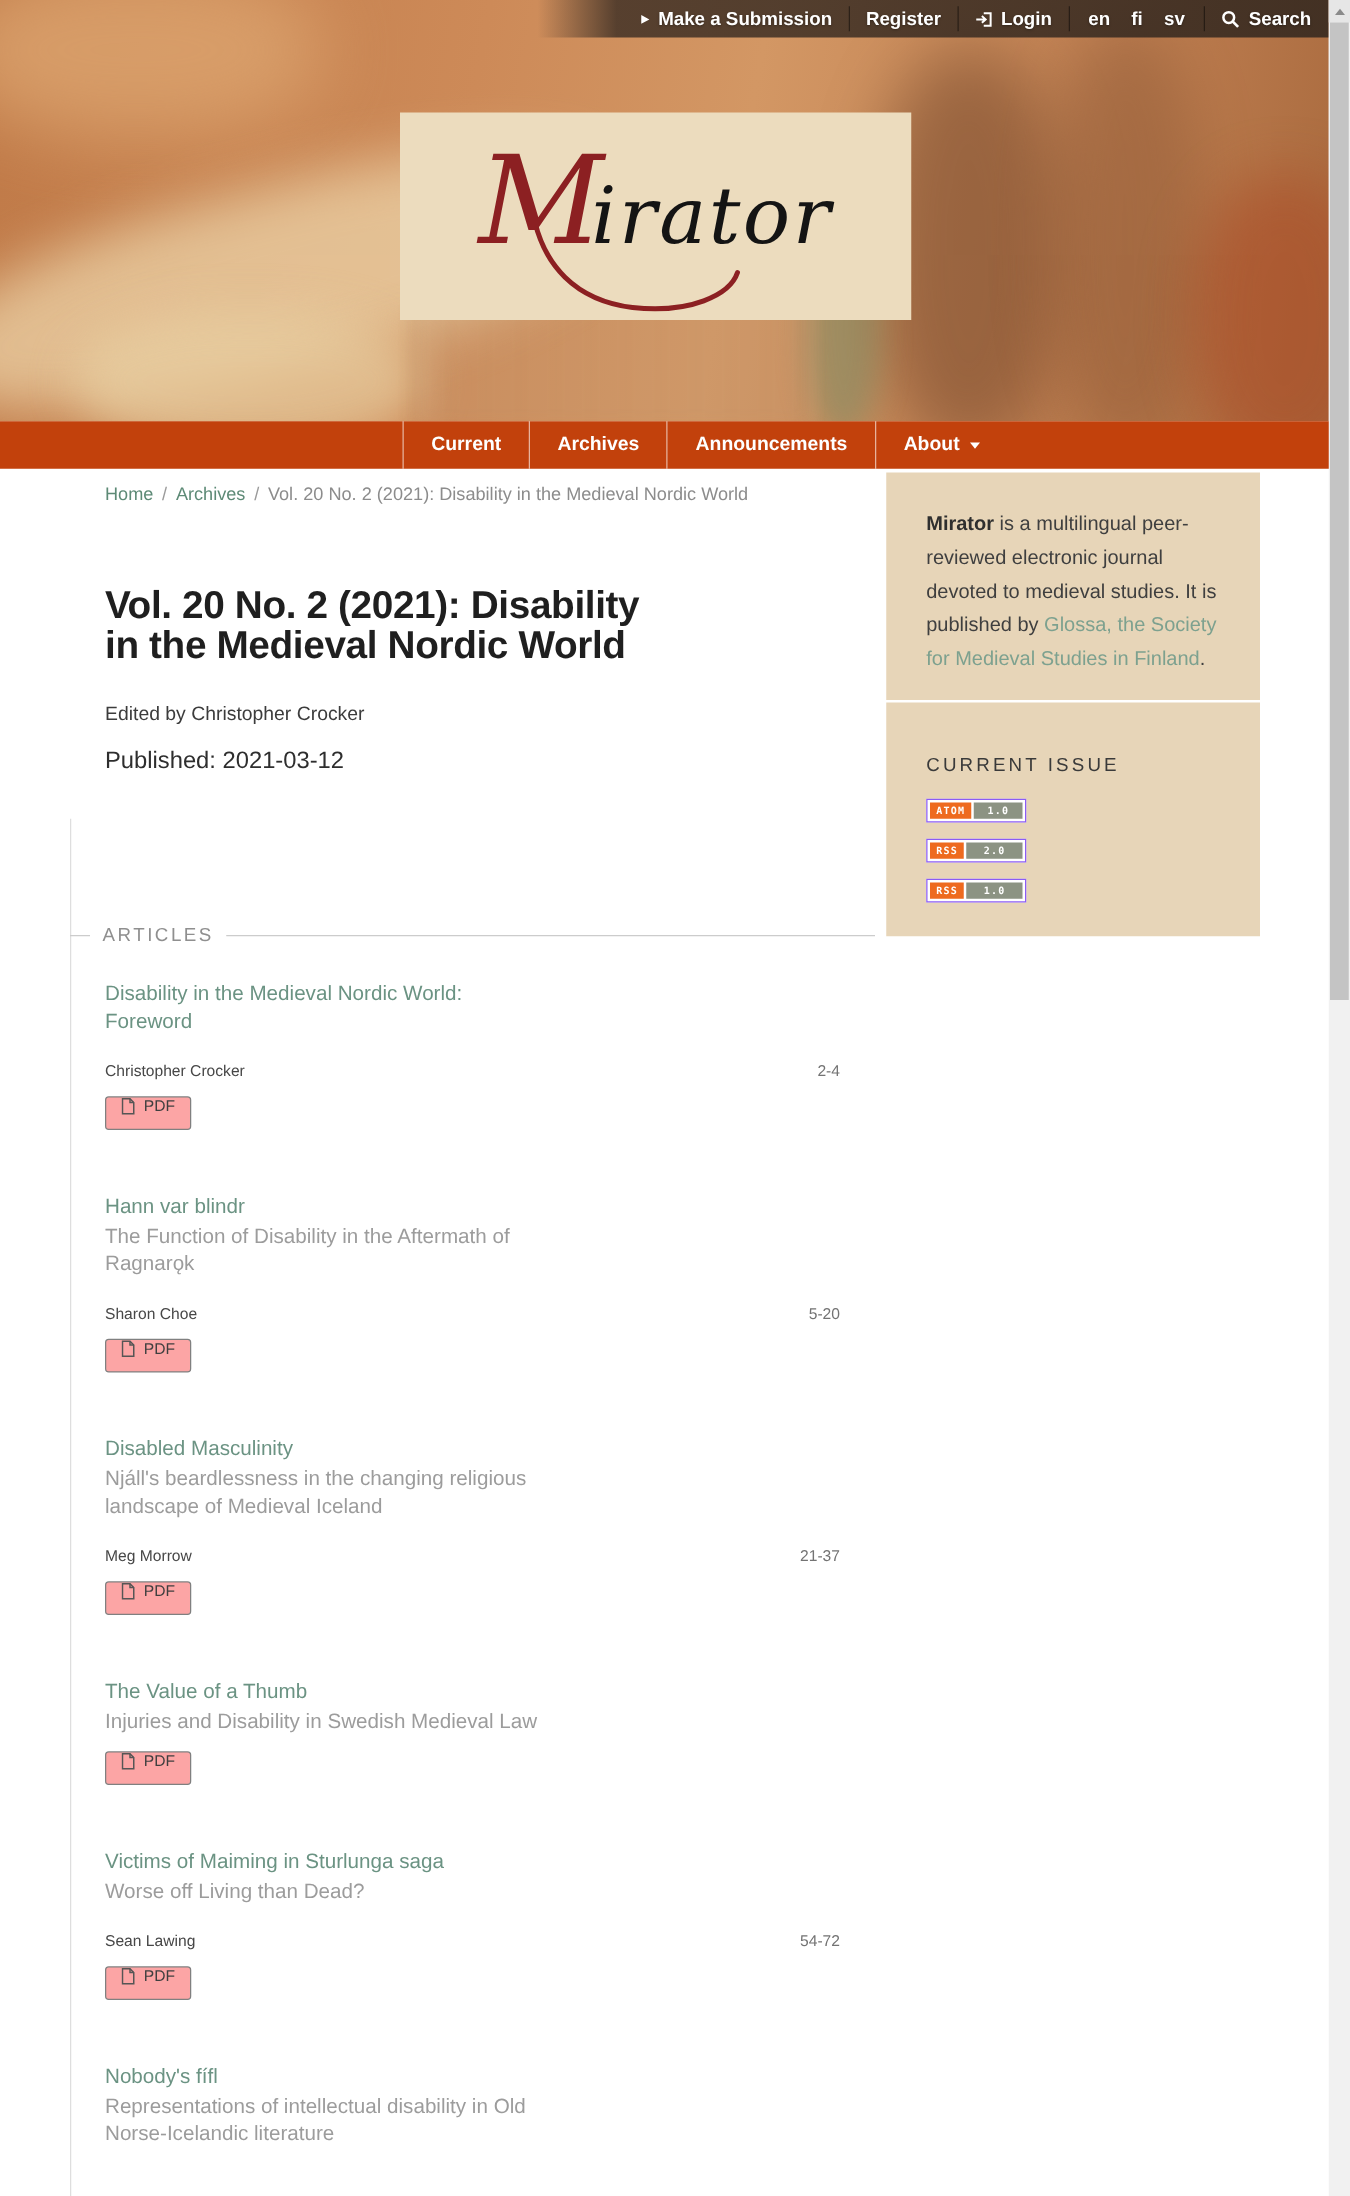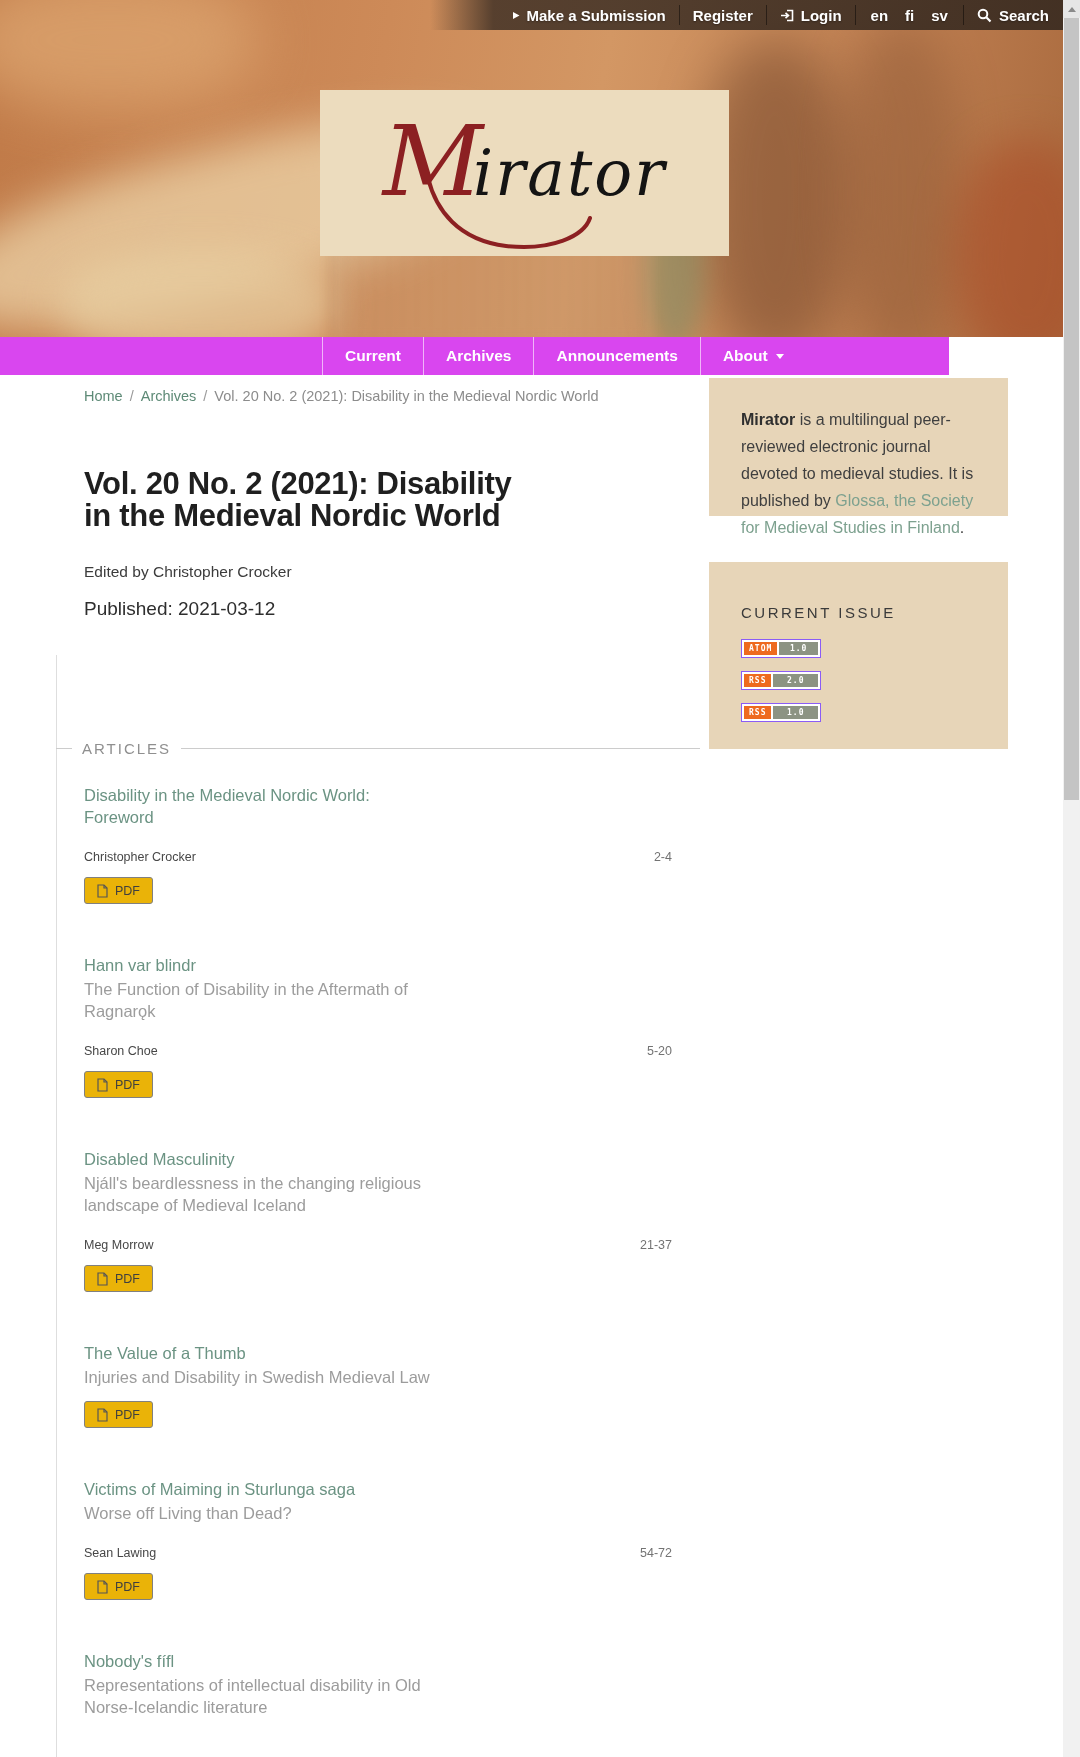--- a/index.html
+++ b/index.html
@@ -32,21 +32,21 @@
   .lang { padding:0 2px; cursor:pointer; }
 
   
   .logo-box { position:absolute; left:320px; top:90px; width:409px; height:166px; background:#ecdcbe; z-index:4; }
   .logo-text { position:relative; text-align:center; padding-top:14px; white-space:nowrap; z-index:2; }
   .logo-m { font-family:"DejaVu Serif", serif; font-style:italic; font-size:98px; color:#8c2022; margin-right:-10px; }
   .logo-rest { font-family:"DejaVu Serif", serif; font-style:italic; font-size:63px; color:#141414; letter-spacing:2px; }
   .logo-swash { position:absolute; left:86px; top:86px; z-index:1; }
 
   
-  .navbar { position:absolute; left:0; top:337px; width:949px; height:38px; background:#d946ef; z-index:5; display:flex; }
+  .navbar { position:absolute; left:0; top:337px; width:1063px; height:38px; background:#c2410c; z-index:5; display:flex; }
   .nav-menu { display:flex; margin-left:322px; }
   .nav-item { line-height:38px; padding:0 22px; color:#fff; font-size:15.5px; font-weight:bold;
               border-left:1px solid rgba(255,255,255,.6); cursor:pointer; display:flex; align-items:center; gap:8px; }
   .caret { width:0; height:0; border-left:4px solid transparent; border-right:4px solid transparent; border-top:5px solid #fff; }
 
   
   .vline { position:absolute; left:56px; top:655px; width:1px; height:1102px; background:#dedede; }
   .main { position:absolute; left:56px; top:375px; width:644px; padding:13px 28px 0 28px; }
 
   .breadcrumb { font-size:14.5px; color:#8c8c8c; }
@@ -64,26 +64,26 @@
   .section-head .line { flex:1; height:1px; background:#cccccc; }
 
   .articles { margin-top:28px; }
   .article { margin-bottom:50px; }
   .a-title { font-size:16.5px; line-height:22px; font-weight:normal; color:#6b9383; white-space:pre-line; cursor:pointer; }
   .a-subtitle { font-size:16.5px; line-height:22px; color:#9c9c9c; margin-top:2px; white-space:pre-line; }
   .a-subtitle:empty { display:none; }
   .a-meta { margin-top:22px; display:flex; justify-content:space-between; align-items:baseline; }
   .a-authors { font-size:12.5px; color:#474747; }
   .a-pages { font-size:12.5px; color:#737373; }
-  .pdf-btn { margin-top:13px; display:inline-flex; align-items:center; gap:7px; height:27px; padding:0 12px;
-             border:1px solid #808080; border-radius:3px; background:#eab308; color:#3f3f3f; font-size:12.5px;
+  .pdf-btn { margin-top:13px; display:inline-flex; gap:7px; height:27px; padding:0 12px;
+             border:1px solid #808080; border-radius:3px; background:#fca5a5; color:#3f3f3f; font-size:12.5px;
              font-family:"Liberation Sans", sans-serif; cursor:pointer; }
 
   
-  .side-block1 { position:absolute; left:709px; top:378px; width:299px; height:138px; background:#e7d5b8; padding:28px 32px; }
+  .side-block1 { position:absolute; left:709px; top:378px; width:299px; height:182px; background:#e7d5b8; padding:28px 32px; }
   .side-about { font-size:16px; line-height:27px; color:#3f3f3f; }
   .side-about .bold { font-weight:bold; color:#2f2f2f; }
   .side-about a { color:#7da18f; text-decoration:none; cursor:pointer; }
   .side-block2 { position:absolute; left:709px; top:562px; width:299px; height:187px; background:#e7d5b8; padding:42px 32px 30px 32px; }
   .ci-head { font-size:15px; letter-spacing:2.5px; color:#3a3a3a; }
   .feeds { margin-top:18px; }
   .feed-badge { display:flex; width:80px; border:1px solid #8b5cf6; background:#fff; padding:2px; gap:2px; margin-bottom:13px; cursor:pointer; }
   .feed-left { background:#ee6a1f; color:#fff; font-family:"DejaVu Sans Mono", monospace; font-size:8px; font-weight:bold;
                letter-spacing:1px; padding:2px 5px; }
   .feed-right { background:#8c9383; color:#fff; font-family:"DejaVu Sans Mono", monospace; font-size:8px; font-weight:bold;

